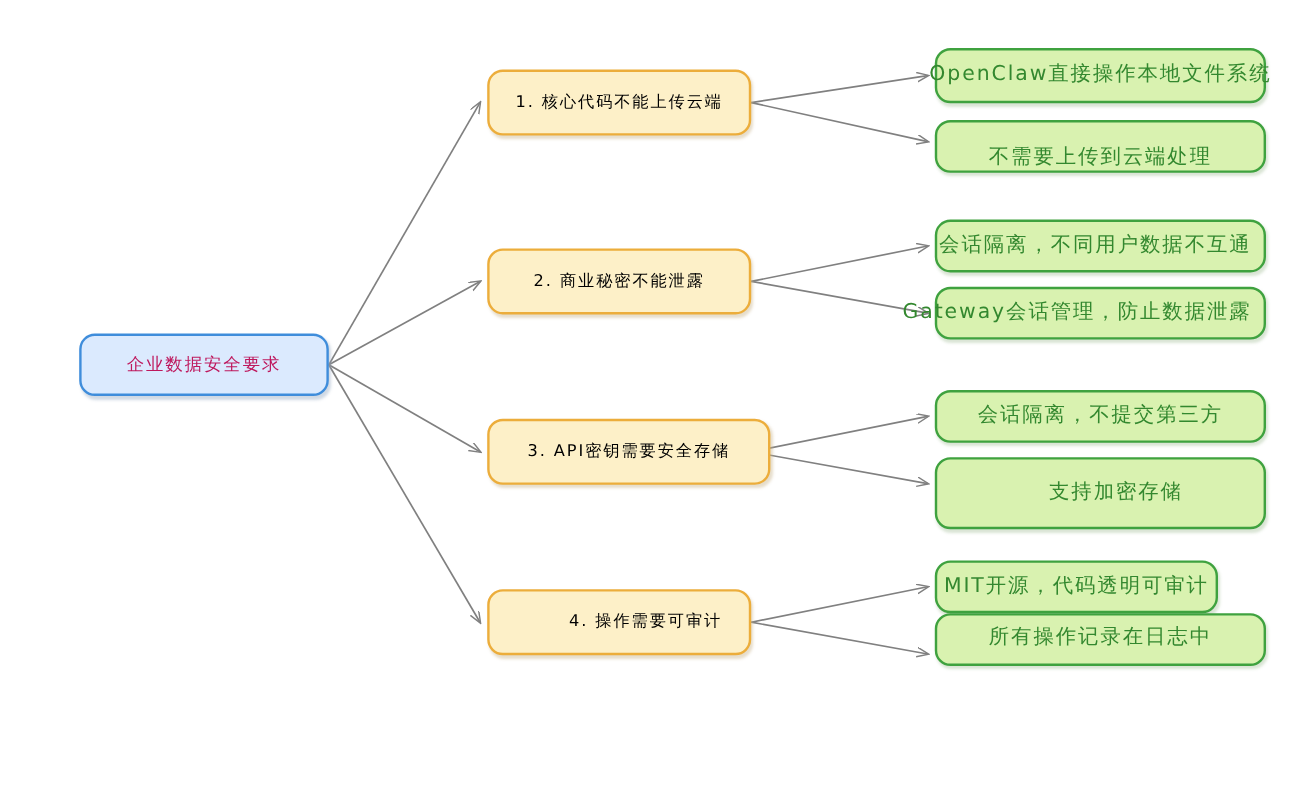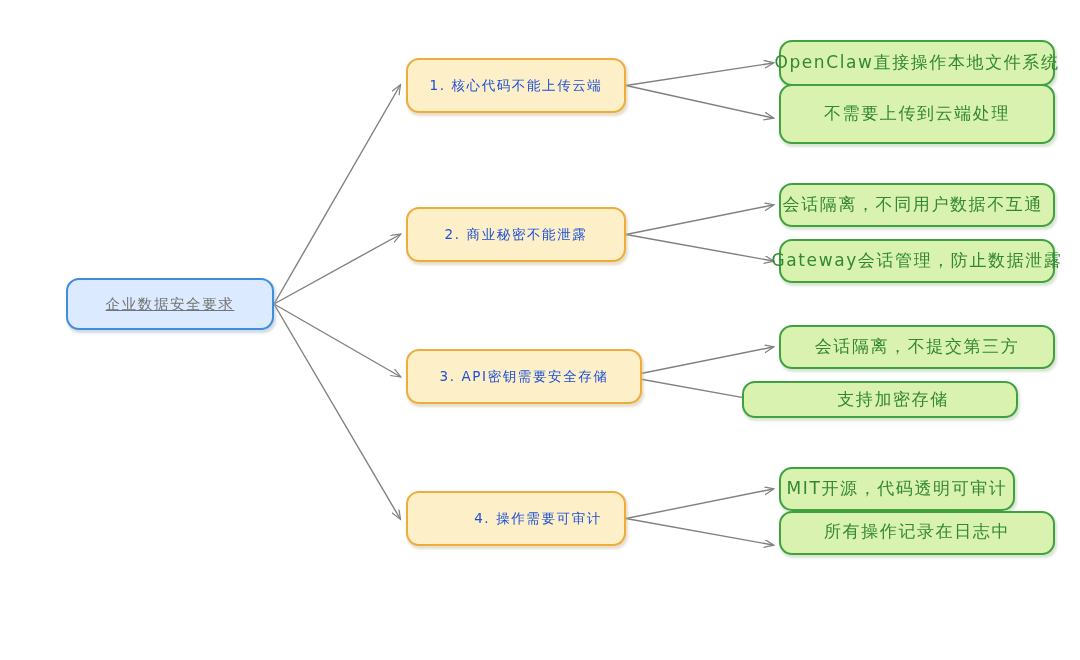--- a/index.html
+++ b/index.html
@@ -41,30 +41,29 @@
     text-align: center;
     border-radius: 13px;
     letter-spacing: 1.6px;
     line-height: 1.25;
     white-space: nowrap;
   }
 
   .node-root {
     background: #dbeafe;
     border: 2px solid #3f8ddb;
-    color: #737373;
+    color: #be185d;
     font-size: 14.5px;
     box-shadow: 1.5px 2.5px 2.5px rgba(150,170,195,0.45);
-    text-decoration: underline;
   }
 
   .node-branch {
     background: #fdf0c8;
     border: 2px solid #ecad3b;
-    color: #1d4ed8;
+    color: #000000;
     font-size: 13.5px;
     box-shadow: 1.5px 2.5px 2.5px rgba(200,180,140,0.45);
   }
 
   .node-leaf {
     background: #d9f2b0;
     border: 2px solid #3fa23f;
     color: #33882f;
     font-size: 17px;
     box-shadow: 1.5px 2.5px 2.5px rgba(170,195,160,0.45);
@@ -105,39 +104,39 @@
   <div id="nodes">
       <div class="node node-root" style="left: 66px; top: 278px; width: 208px; height: 52px;">
         <span class="node-label">企业数据安全要求</span>
       </div>
       <div class="node node-branch" style="left: 406px; top: 58px; width: 220px; height: 55px;">
         <span class="node-label">1. 核心代码不能上传云端</span>
       </div>
       <div class="node node-leaf" style="left: 779px; top: 40px; width: 276px; height: 46px;">
         <span class="node-label">OpenClaw直接操作本地文件系统</span>
       </div>
-      <div class="node node-leaf" style="left: 779px; top: 84px; width: 276px; height: 60px;">
+      <div class="node node-leaf" style="left: 779px; top: 100px; width: 276px; height: 44px; align-items: flex-end;">
         <span class="node-label">不需要上传到云端处理</span>
       </div>
       <div class="node node-branch" style="left: 406px; top: 207px; width: 220px; height: 55px;">
         <span class="node-label">2. 商业秘密不能泄露</span>
       </div>
       <div class="node node-leaf" style="left: 779px; top: 183px; width: 276px; height: 44px; justify-content: flex-end;">
         <span class="node-label">会话隔离，不同用户数据不互通</span>
       </div>
-      <div class="node node-leaf" style="left: 779px; top: 239px; width: 276px; height: 44px;">
+      <div class="node node-leaf" style="left: 779px; top: 239px; width: 276px; height: 44px; justify-content: flex-end;">
         <span class="node-label">Gateway会话管理，防止数据泄露</span>
       </div>
       <div class="node node-branch" style="left: 406px; top: 349px; width: 236px; height: 55px;">
         <span class="node-label">3. API密钥需要安全存储</span>
       </div>
       <div class="node node-leaf" style="left: 779px; top: 325px; width: 276px; height: 44px;">
         <span class="node-label">会话隔离，不提交第三方</span>
       </div>
-      <div class="node node-leaf" style="left: 742px; top: 381px; width: 276px; height: 37px; padding-left: 26px;">
+      <div class="node node-leaf" style="left: 779px; top: 381px; width: 276px; height: 60px; padding-left: 26px;">
         <span class="node-label">支持加密存储</span>
       </div>
       <div class="node node-branch" style="left: 406px; top: 491px; width: 220px; height: 55px; padding-left: 44px;">
         <span class="node-label">4. 操作需要可审计</span>
       </div>
       <div class="node node-leaf" style="left: 779px; top: 467px; width: 236px; height: 44px;">
         <span class="node-label">MIT开源，代码透明可审计</span>
       </div>
       <div class="node node-leaf" style="left: 779px; top: 511px; width: 276px; height: 44px; font-family: Liberation Mono, monospace;">
         <span class="node-label">所有操作记录在日志中</span>

